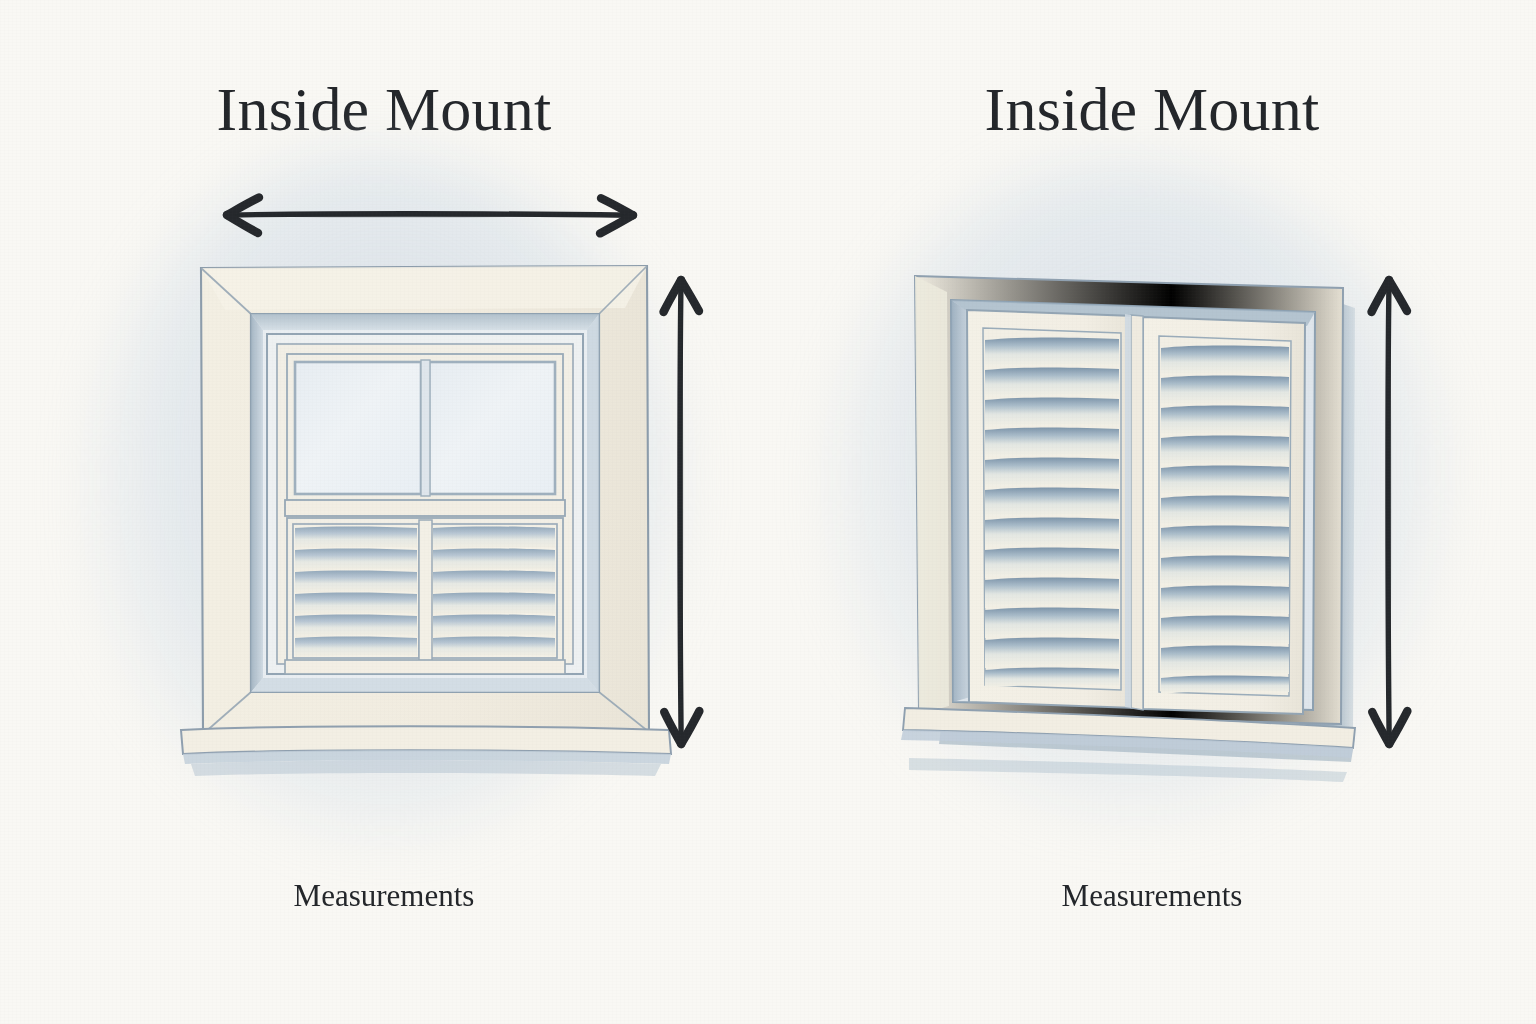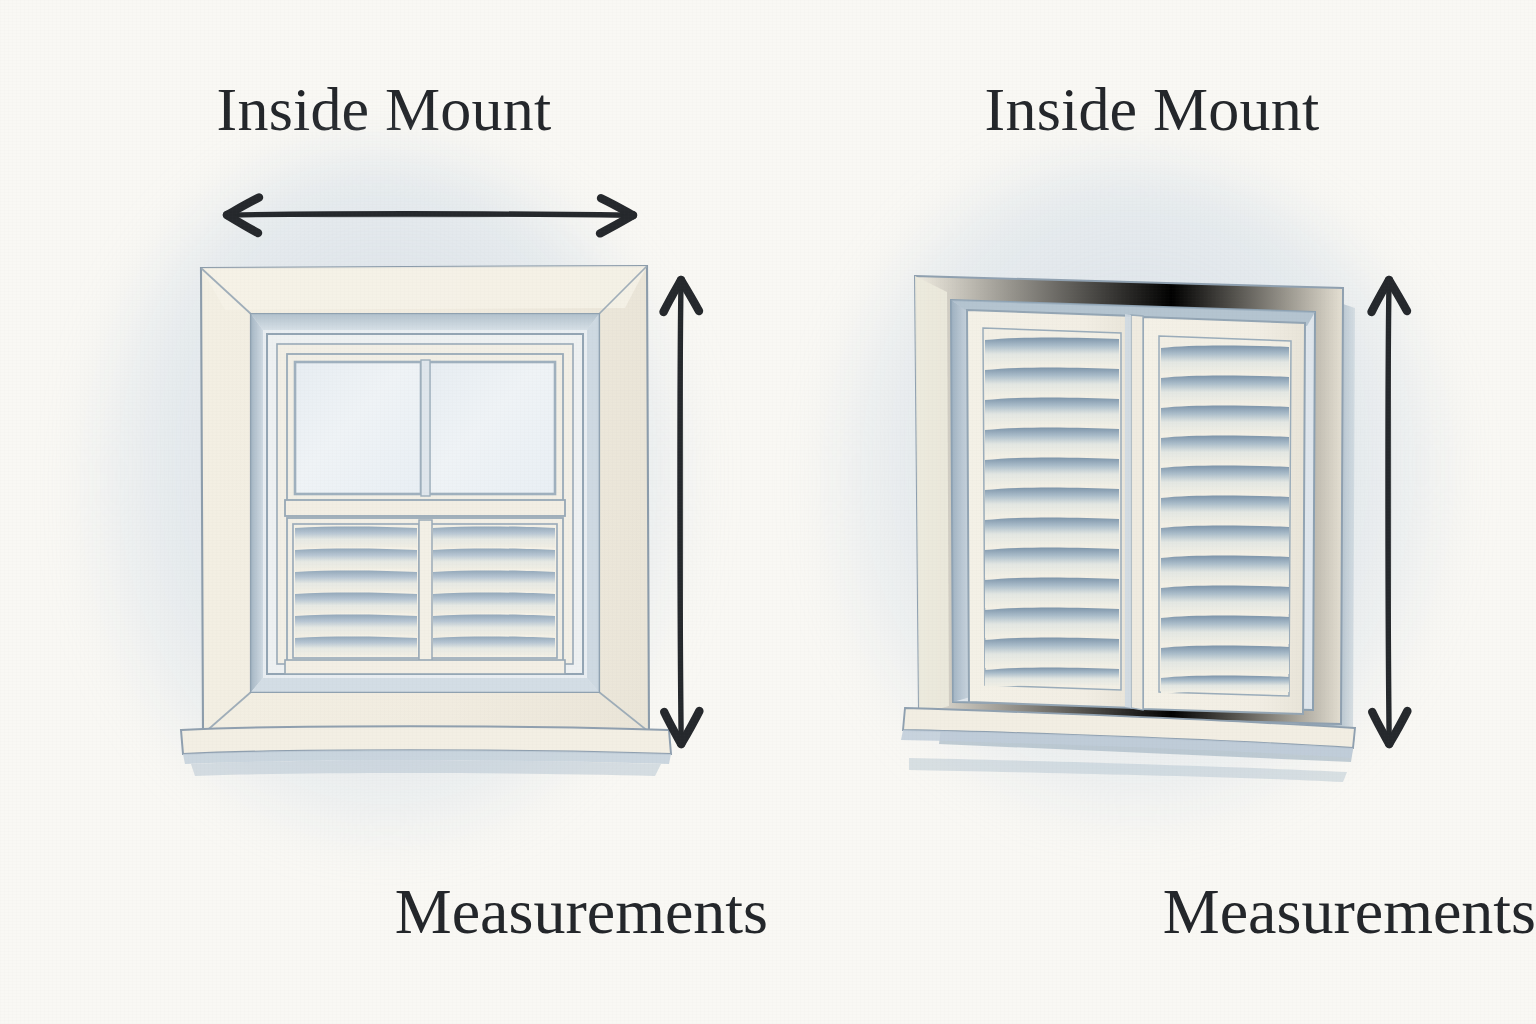--- a/index.html
+++ b/index.html
@@ -48,22 +48,22 @@
     letter-spacing: .2px;
     color: #23262a;
     font-family: "Liberation Serif", "DejaVu Serif", serif;
   }
   .panel.left  .heading { top: 78px; }
   .panel.right .heading { top: 78px; }
 
   .caption {
     position: absolute;
     left: 0; right: 0;
-    text-align: right;
-    font-size: 64px;
+    text-align: center;
+    font-size: 31px;
     line-height: 1;
     color: #23262a;
     font-family: "Liberation Serif", "DejaVu Serif", serif;
   }
   .panel .caption { top: 880px; }
 
   
   .halo {
     position: absolute;
     border-radius: 46% 54% 50% 50% / 50% 47% 53% 50%;

